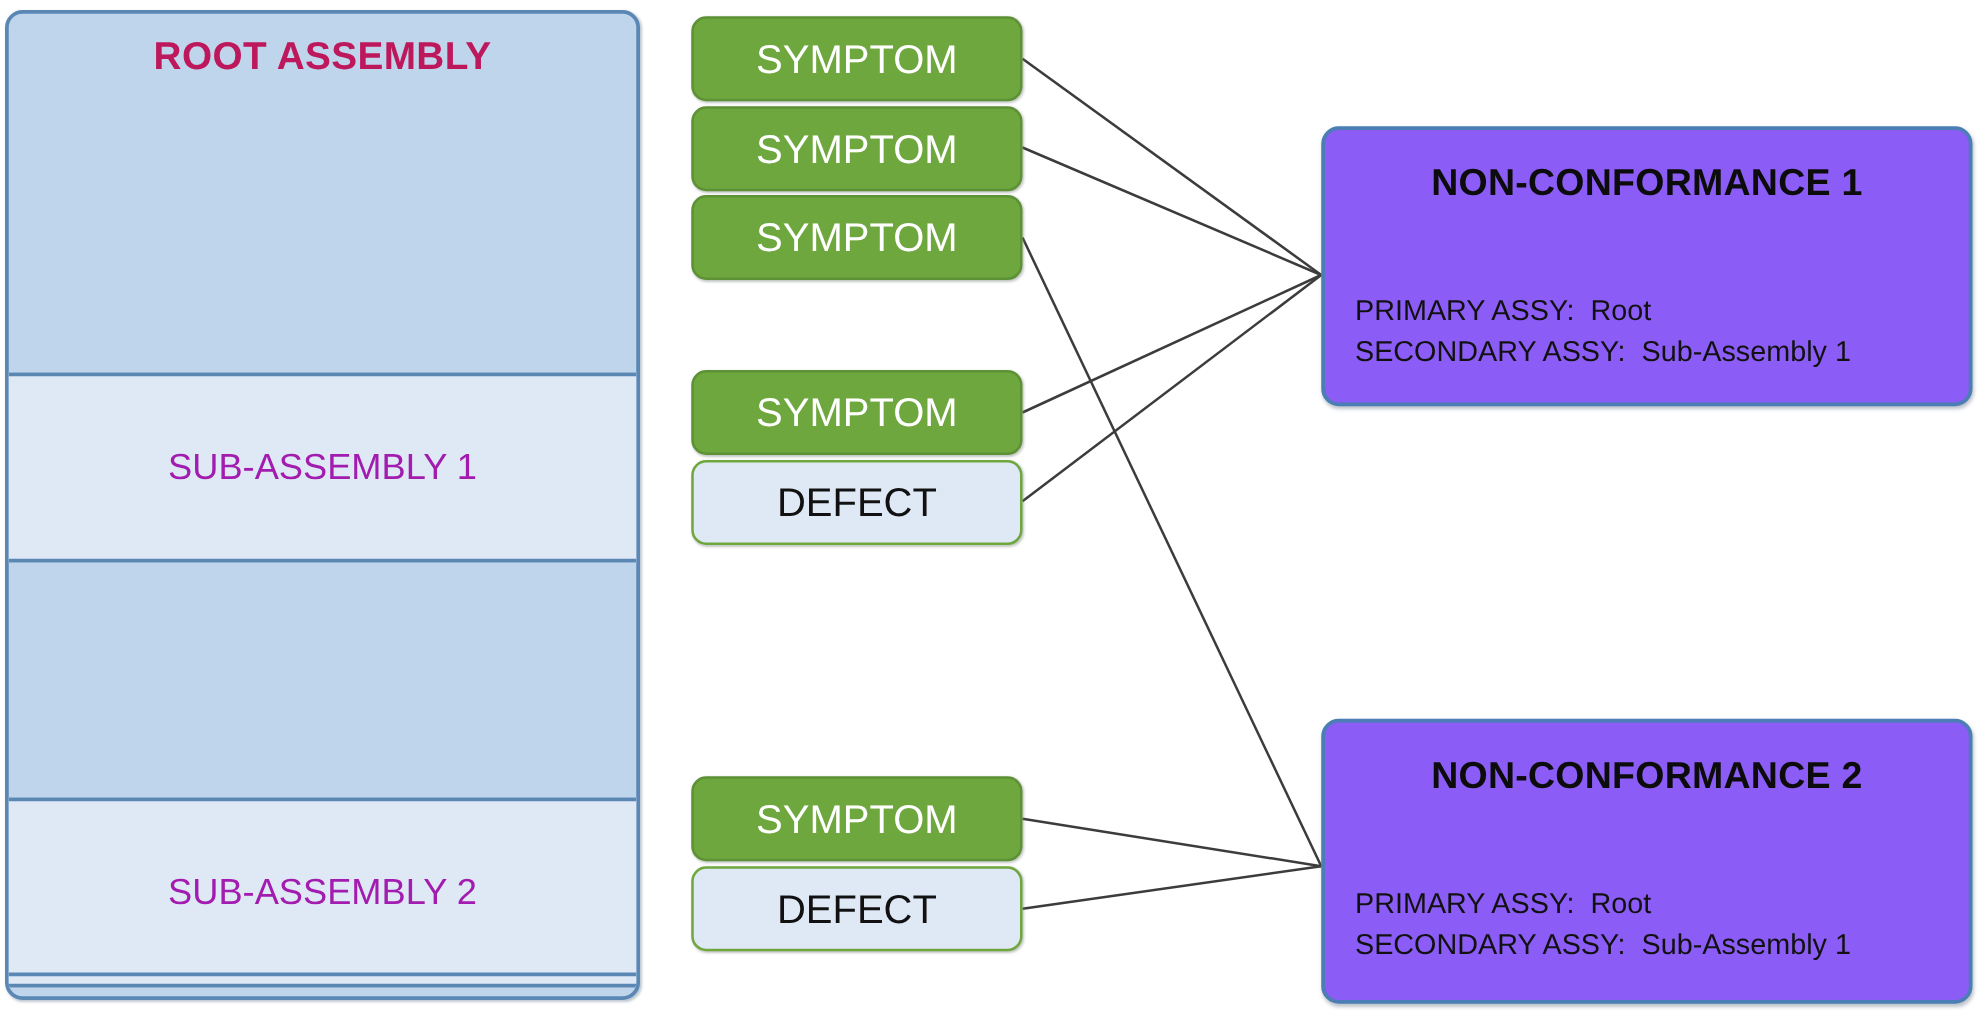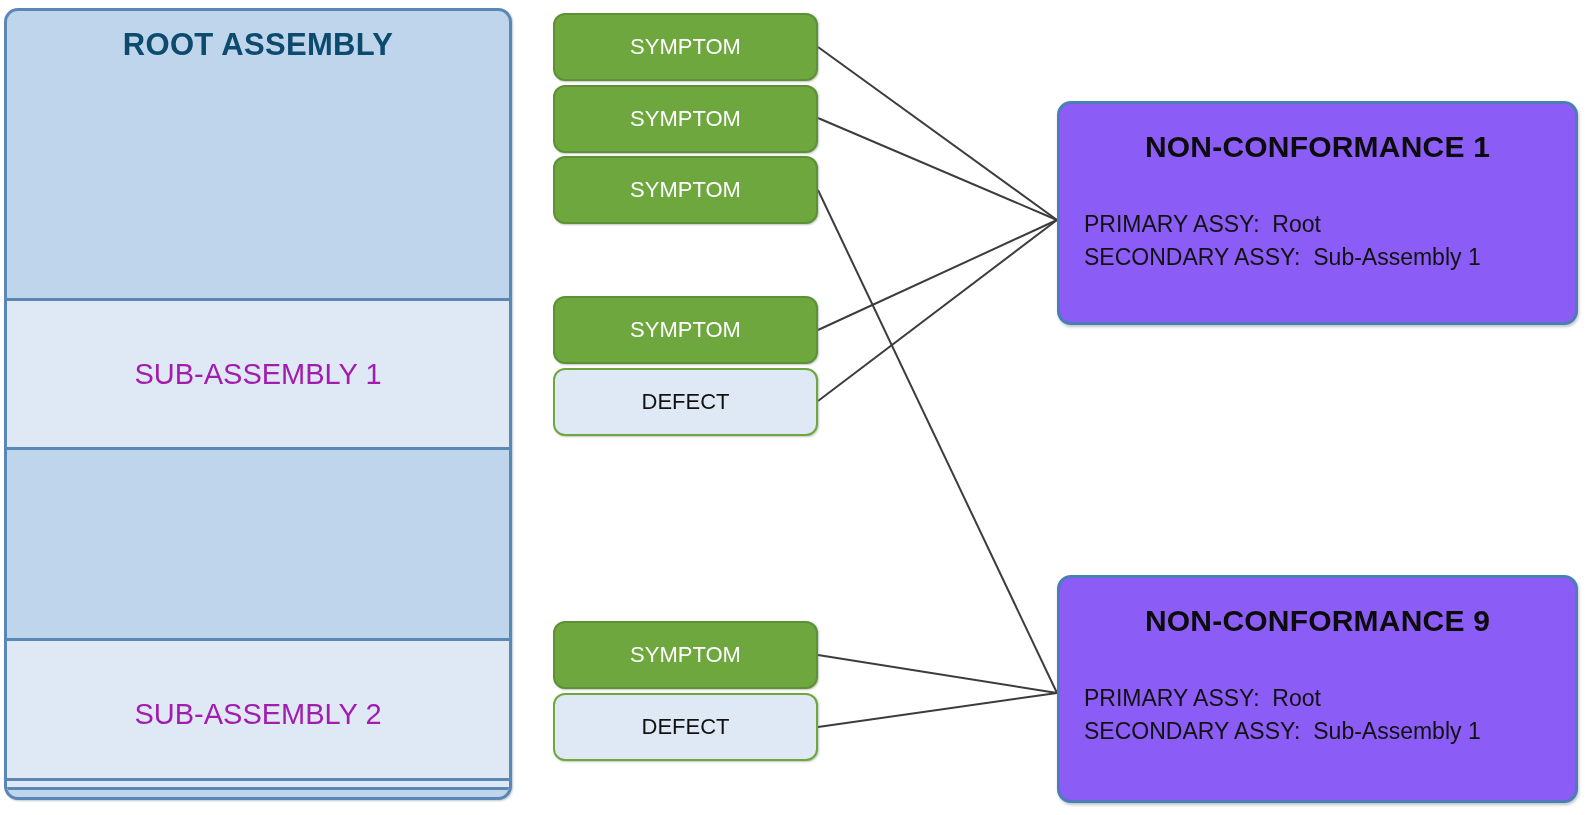--- a/index.html
+++ b/index.html
@@ -47,21 +47,21 @@
     z-index: 2;
   }
   .assembly-title {
     position: absolute;
     left: 0;
     top: 16px;
     width: 100%;
     text-align: center;
     font-size: 31px;
     font-weight: bold;
-    color: #0c4a6e;
+    color: #be185d;
     letter-spacing: 0.3px;
   }
   .sub-band {
     position: absolute;
     left: -3px;
     width: 508px;
     box-sizing: border-box;
     background: #dfe9f6;
     border-top: 3px solid #5b87b5;
     border-bottom: 3px solid #5b87b5;
@@ -84,21 +84,21 @@
   
   .chip {
     position: absolute;
     box-sizing: border-box;
     width: 265px;
     height: 68px;
     border-radius: 12px;
     display: flex;
     align-items: center;
     justify-content: center;
-    font-size: 22px;
+    font-size: 32px;
     z-index: 3;
     box-shadow: 1px 1px 2px rgba(120,130,120,0.45);
   }
   .chip.symptom {
     background: #6fa73f;
     border: 2px solid #5d9135;
     color: #ffffff;
   }
   .chip.defect {
     background: #dfe9f6;
@@ -121,21 +121,21 @@
   #nc-card-2 { left: 1057px; top: 575px;  height: 228px; }
   .nc-title {
     margin: 26px 0 0 0;
     text-align: center;
     font-size: 30px;
     font-weight: bold;
     color: #0c0c0c;
     letter-spacing: 0.2px;
   }
   .nc-lines {
-    margin: 44px 0 0 24px;
+    margin: 68px 0 0 24px;
   }
   .nc-line {
     font-size: 23px;
     color: #111111;
     line-height: 1.42;
     white-space: pre;
   }
 </style>
 </head>
 <body>
@@ -198,20 +198,20 @@
 
   <div class="nc-card" id="nc-card-1">
     <div class="nc-title">NON-CONFORMANCE 1</div>
     <div class="nc-lines">
       <div class="nc-line">PRIMARY ASSY:  Root</div>
       <div class="nc-line">SECONDARY ASSY:  Sub-Assembly 1</div>
     </div>
   </div>
 
   <div class="nc-card" id="nc-card-2">
-    <div class="nc-title">NON-CONFORMANCE 9</div>
+    <div class="nc-title">NON-CONFORMANCE 2</div>
     <div class="nc-lines">
       <div class="nc-line">PRIMARY ASSY:  Root</div>
       <div class="nc-line">SECONDARY ASSY:  Sub-Assembly 1</div>
     </div>
   </div>
 
 </div>
 
 </body></html>

